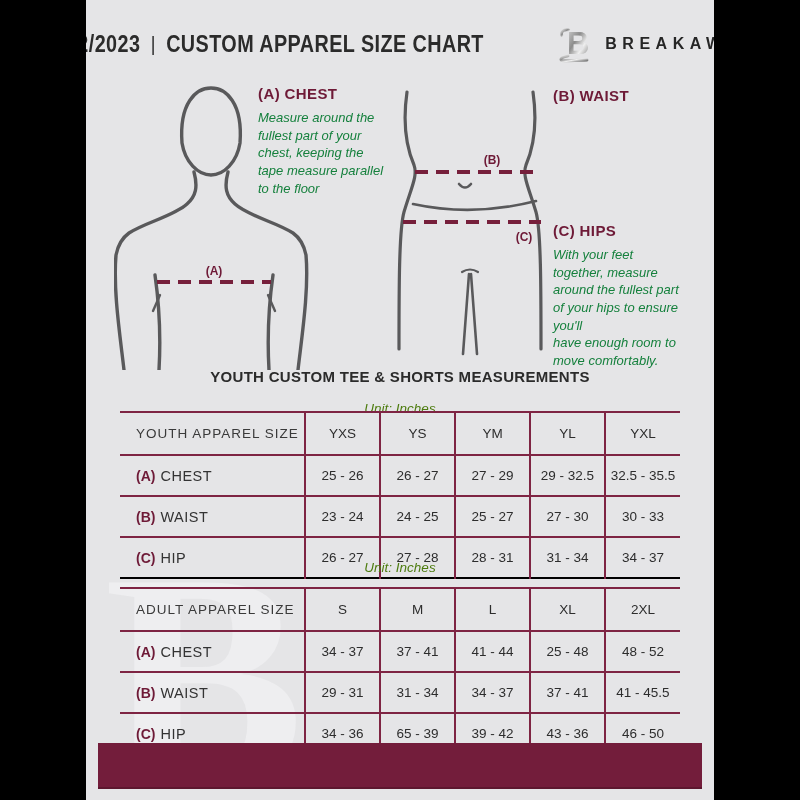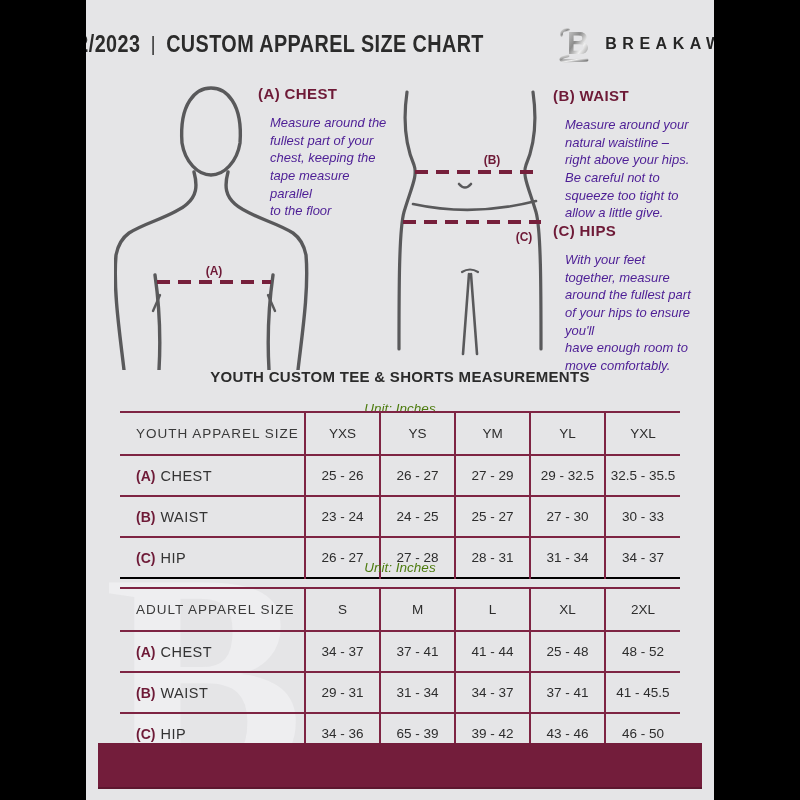--- a/index.html
+++ b/index.html
@@ -33,21 +33,21 @@
   
   .diagrams{position:absolute;top:85px;left:0;width:628px;height:285px;z-index:1;}
   .fig{position:absolute;}
   .fig-left{left:28px;top:0;}
   .fig-mid{left:303px;top:3px;}
   .guide-block{position:absolute;}
   .guide-chest{left:172px;top:0;width:142px;}
   .guide-waist{left:467px;top:2px;width:152px;}
   .guide-hips{left:467px;top:137px;width:155px;}
   .guide-heading{font-size:15px;font-weight:bold;color:#6e1a37;letter-spacing:.4px;margin:0 0 7px 0;}
-  .guide-body{font-size:13px;font-style:italic;color:#4c1d95;line-height:1.36;white-space:pre-line;margin:12px;}
+  .guide-body{font-size:13px;font-style:italic;color:#15803d;line-height:1.36;white-space:pre-line;margin:0;}
   
   .tbl-head{position:absolute;left:0;width:628px;text-align:center;z-index:2;}
   .tbl-head.youth{top:368px;}
   .tbl-head.adult{top:544px;}
   .tbl-title{font-size:15px;font-weight:bold;color:#2b2b2b;letter-spacing:.3px;}
   .tbl-unit{font-size:13.5px;font-style:italic;color:#4d7c0f;margin-top:16px;}
   table.size-table{
     position:absolute;left:34px;width:560px;border-collapse:collapse;
     table-layout:fixed;z-index:2;
   }
@@ -138,26 +138,20 @@
       <div class="guide-heading">(A) CHEST</div>
       <p class="guide-body">Measure around the
 fullest part of your
 chest, keeping the
 tape measure parallel
 to the floor</p>
     </div>
 
     <div class="guide-block guide-waist">
       <div class="guide-heading">(B) WAIST</div>
-      <p class="guide-body">Measure around your
-natural waistline –
-right above your hips.
-Be careful not to
-squeeze too tight to
-allow a little give.</p>
     </div>
 
     <div class="guide-block guide-hips">
       <div class="guide-heading">(C) HIPS</div>
       <p class="guide-body">With your feet
 together, measure
 around the fullest part
 of your hips to ensure
 you'll
 have enough room to
@@ -251,20 +245,20 @@
       <td>31 - 34</td>
       <td>34 - 37</td>
       <td>37 - 41</td>
       <td>41 - 45.5</td>
     </tr>
     <tr>
       <td><span class="row-prefix">(C)</span><span class="row-label">HIP</span></td>
       <td>34 - 36</td>
       <td>65 - 39</td>
       <td>39 - 42</td>
-      <td>43 - 46</td>
+      <td>43 - 36</td>
       <td>46 - 50</td>
     </tr>
   </tbody>
     </table>
 
   <div class="footer-bar"></div>
 </div>
 
 </body></html>

